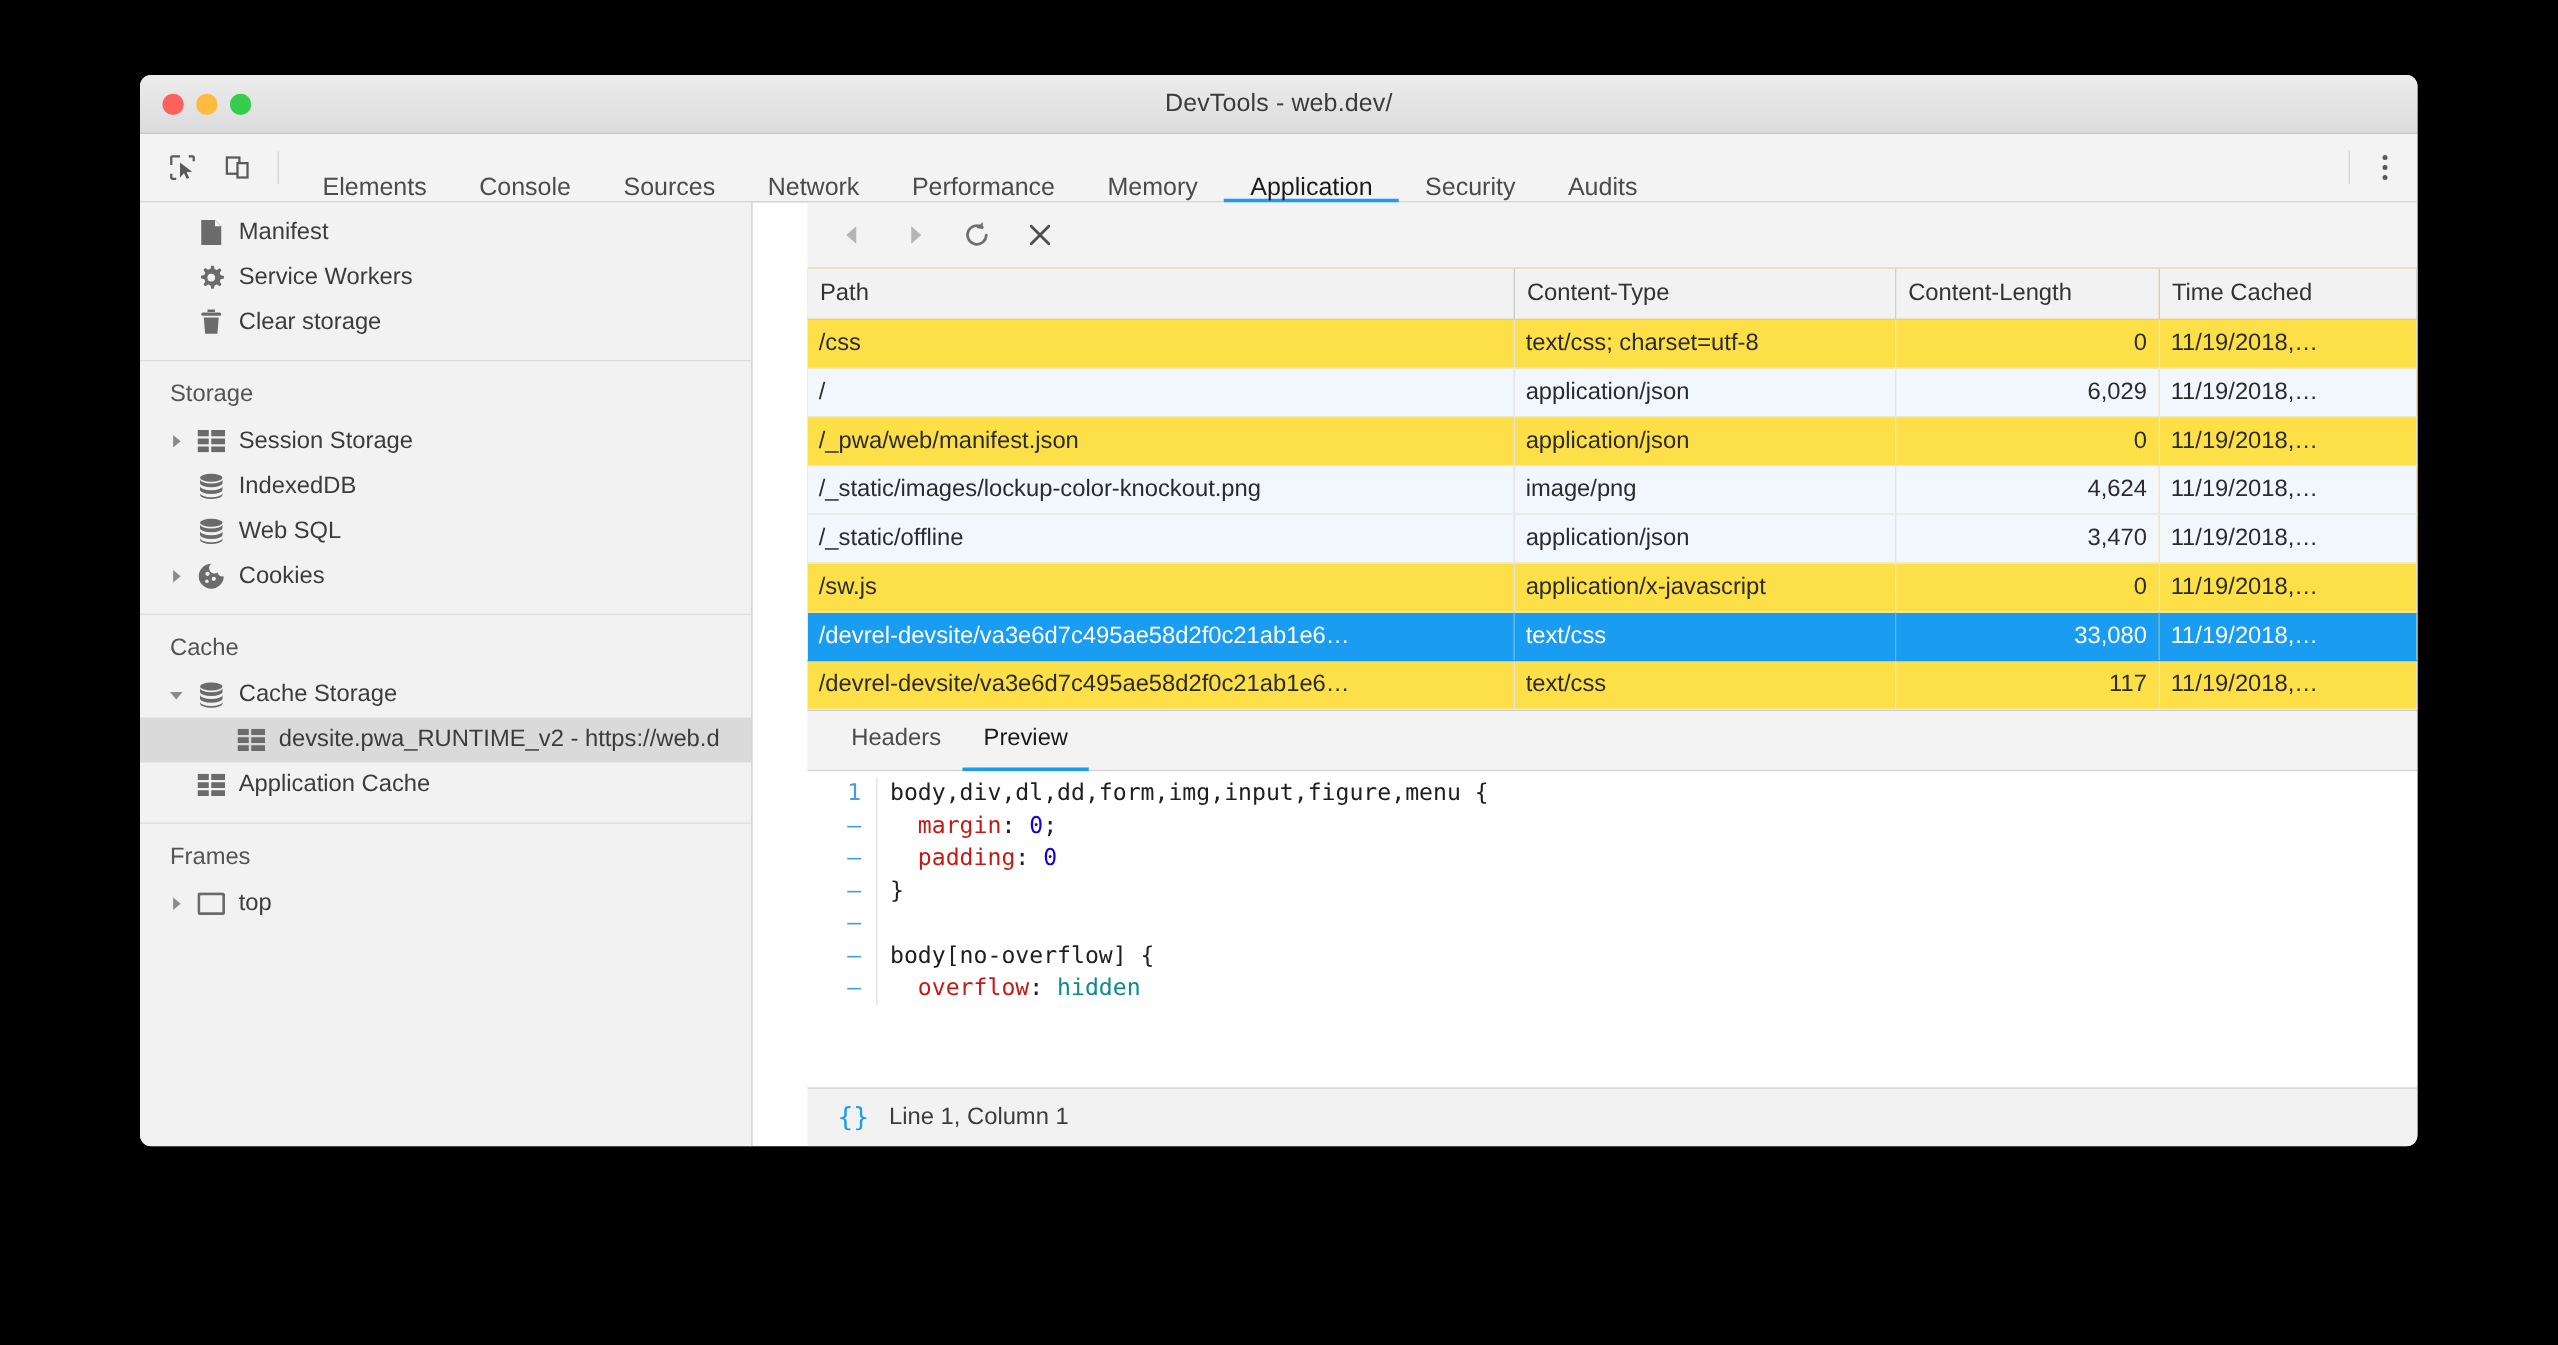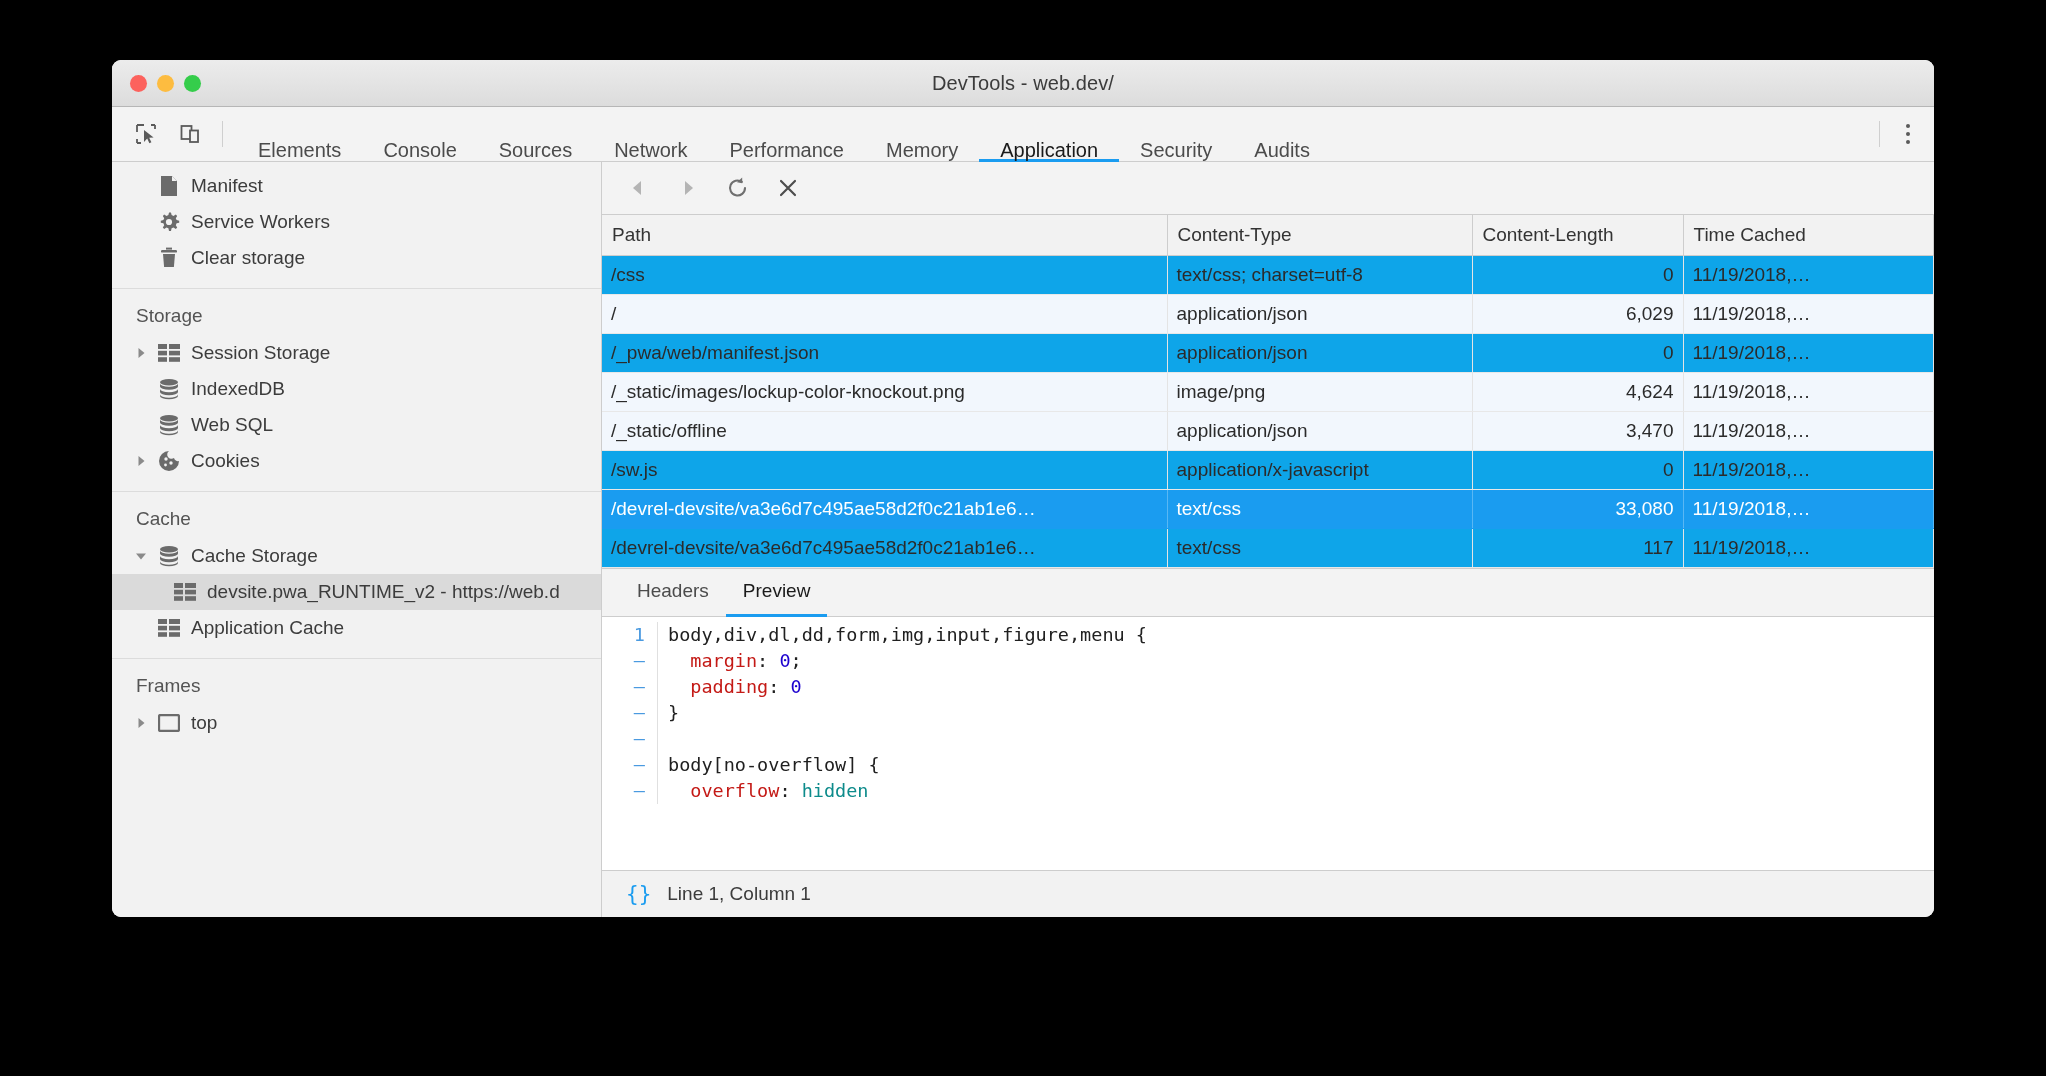--- a/index.html
+++ b/index.html
@@ -100,21 +100,21 @@
   #kebab {
     width: 52px; height: 100%;
     display: flex; flex-direction: column;
     align-items: center; justify-content: center;
     gap: 4px;
     cursor: pointer;
   }
   #kebab i { width: 4px; height: 4px; border-radius: 50%; background: #5a5a5a; display: block; }
 
   
-  #body-split { flex: 1 1 auto; display: flex; min-height: 0; }
+  #body-split { flex: 1 1 auto; display: flex; min-height: 0; gap: 44px; }
 
   
   #sidebar {
     width: 490px;
     flex: 0 0 490px;
     background: #f2f2f2;
     border-right: 1px solid #cdcdcd;
     overflow: hidden;
     position: relative;
     padding-top: 6px;
@@ -136,21 +136,21 @@
   }
   .arrow.blank { visibility: hidden; }
   .arrow svg { display:block; }
   .tico {
     width: 30px; flex: 0 0 30px;
     display: flex; align-items: center; justify-content: center;
     margin-right: 7px;
   }
   .tlabel { overflow: hidden; text-overflow: clip; }
   .indent-0 { padding-left: 16px; }
-  .indent-1 { padding-left: 32px; text-align: center; }
+  .indent-1 { padding-left: 48px; text-align: center; }
   .section-title {
     font-size: 19px;
     color: #545454;
     padding: 16px 0 8px 24px;
   }
   .divider { height: 1px; background: #dcdcdc; margin: 12px 0 0 0; }
 
   
   #right { flex: 1 1 auto; display: flex; flex-direction: column; min-width: 0; }
 
@@ -158,21 +158,21 @@
     height: 53px; flex: 0 0 53px;
     background: #f3f3f3;
     border-bottom: 1px solid #cdcdcd;
     display: flex; align-items: center;
     padding-left: 22px;
     gap: 22px;
   }
   .tbtn { cursor: pointer; display: flex; align-items: center; justify-content: center; width: 28px; height: 28px;}
 
   
-  #table-wrap { flex: 0 0 auto; background: #0ea5e9; }
+  #table-wrap { flex: 0 0 auto; background: #fde047; }
   table.grid { width: 100%; border-collapse: collapse; table-layout: fixed; }
   table.grid col.c-path  { width: 565px; }
   table.grid col.c-type  { width: 305px; }
   table.grid col.c-len   { width: 211px; }
   table.grid col.c-time  { width: auto; }
   table.grid th {
     height: 40px;
     background: #f2f2f2;
     border-right: 1px solid #cdcdcd;
     border-bottom: 1px solid #cdcdcd;

